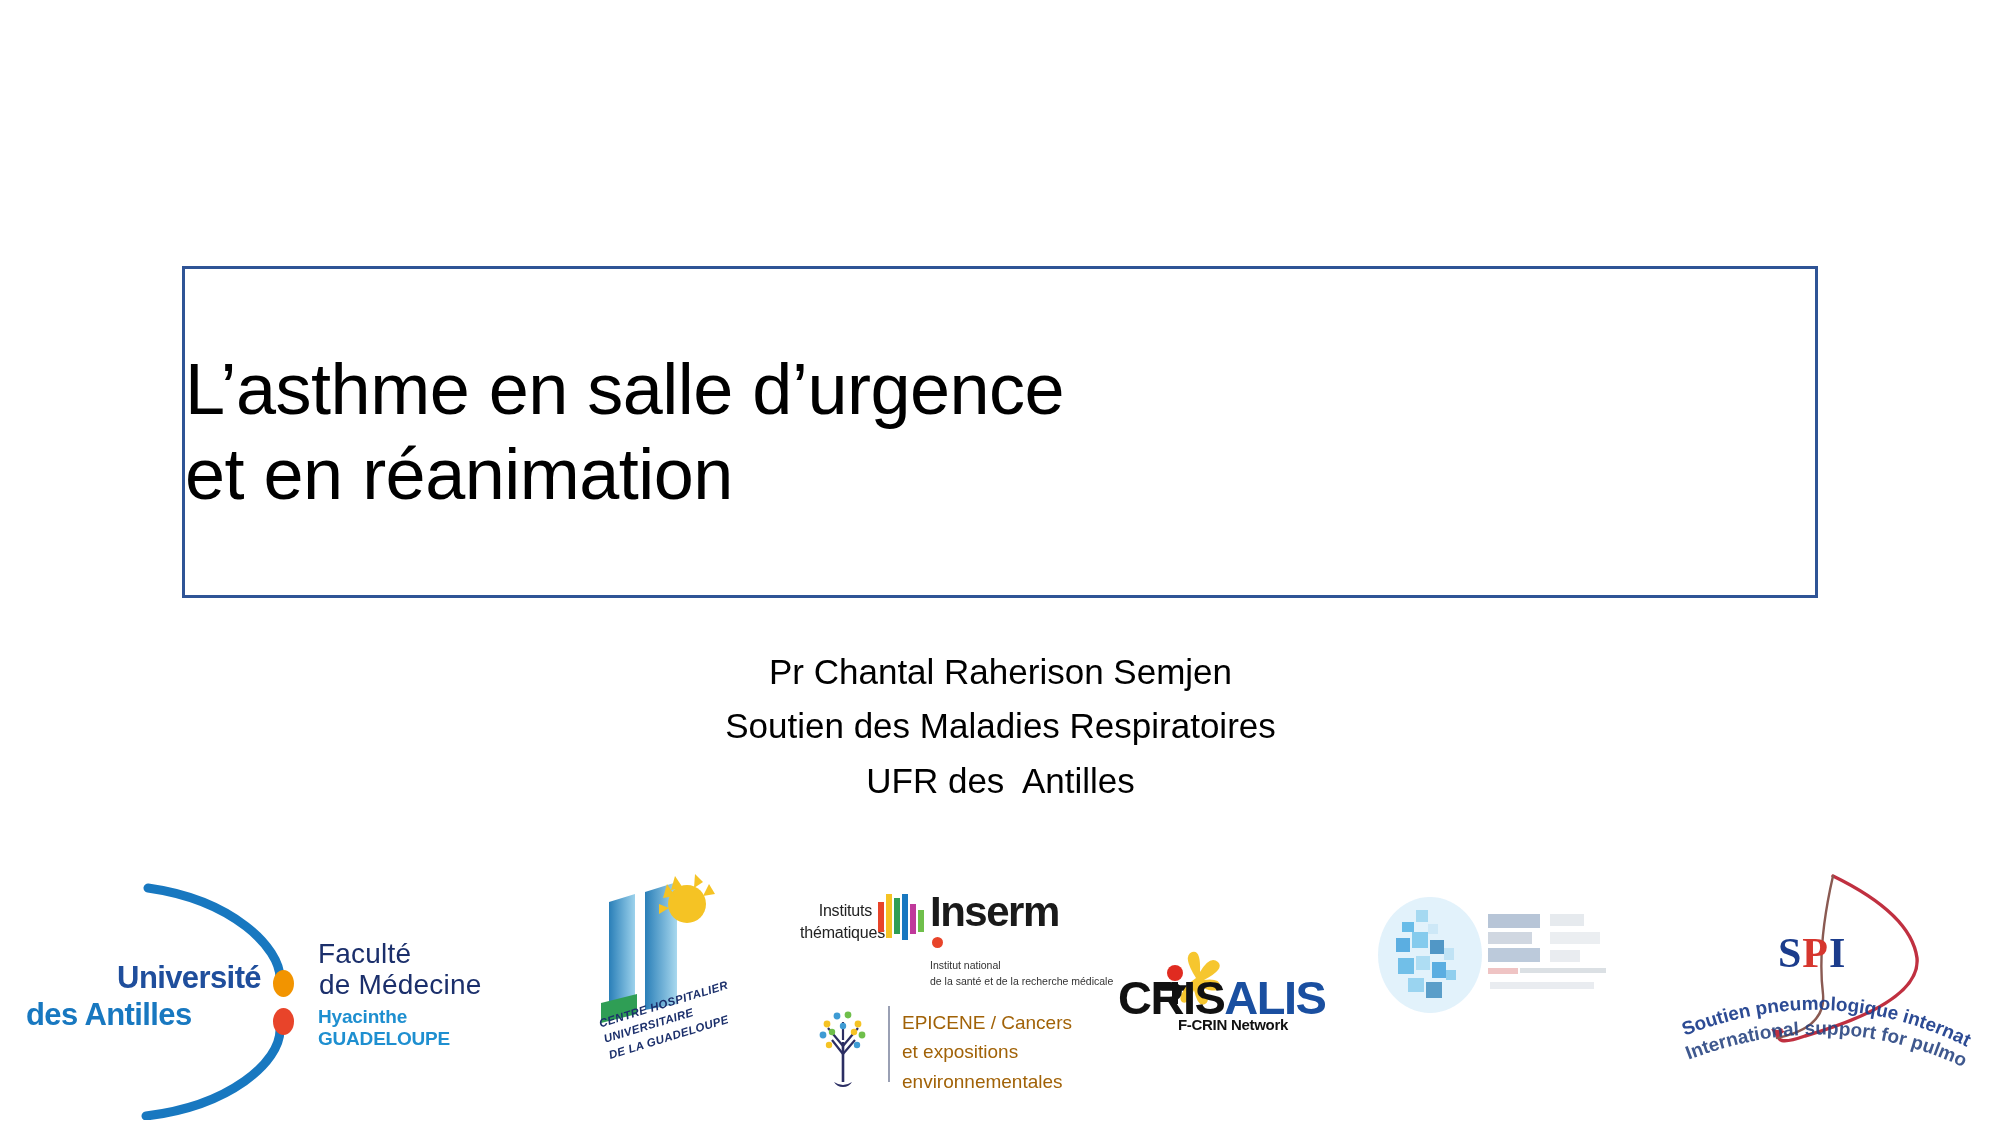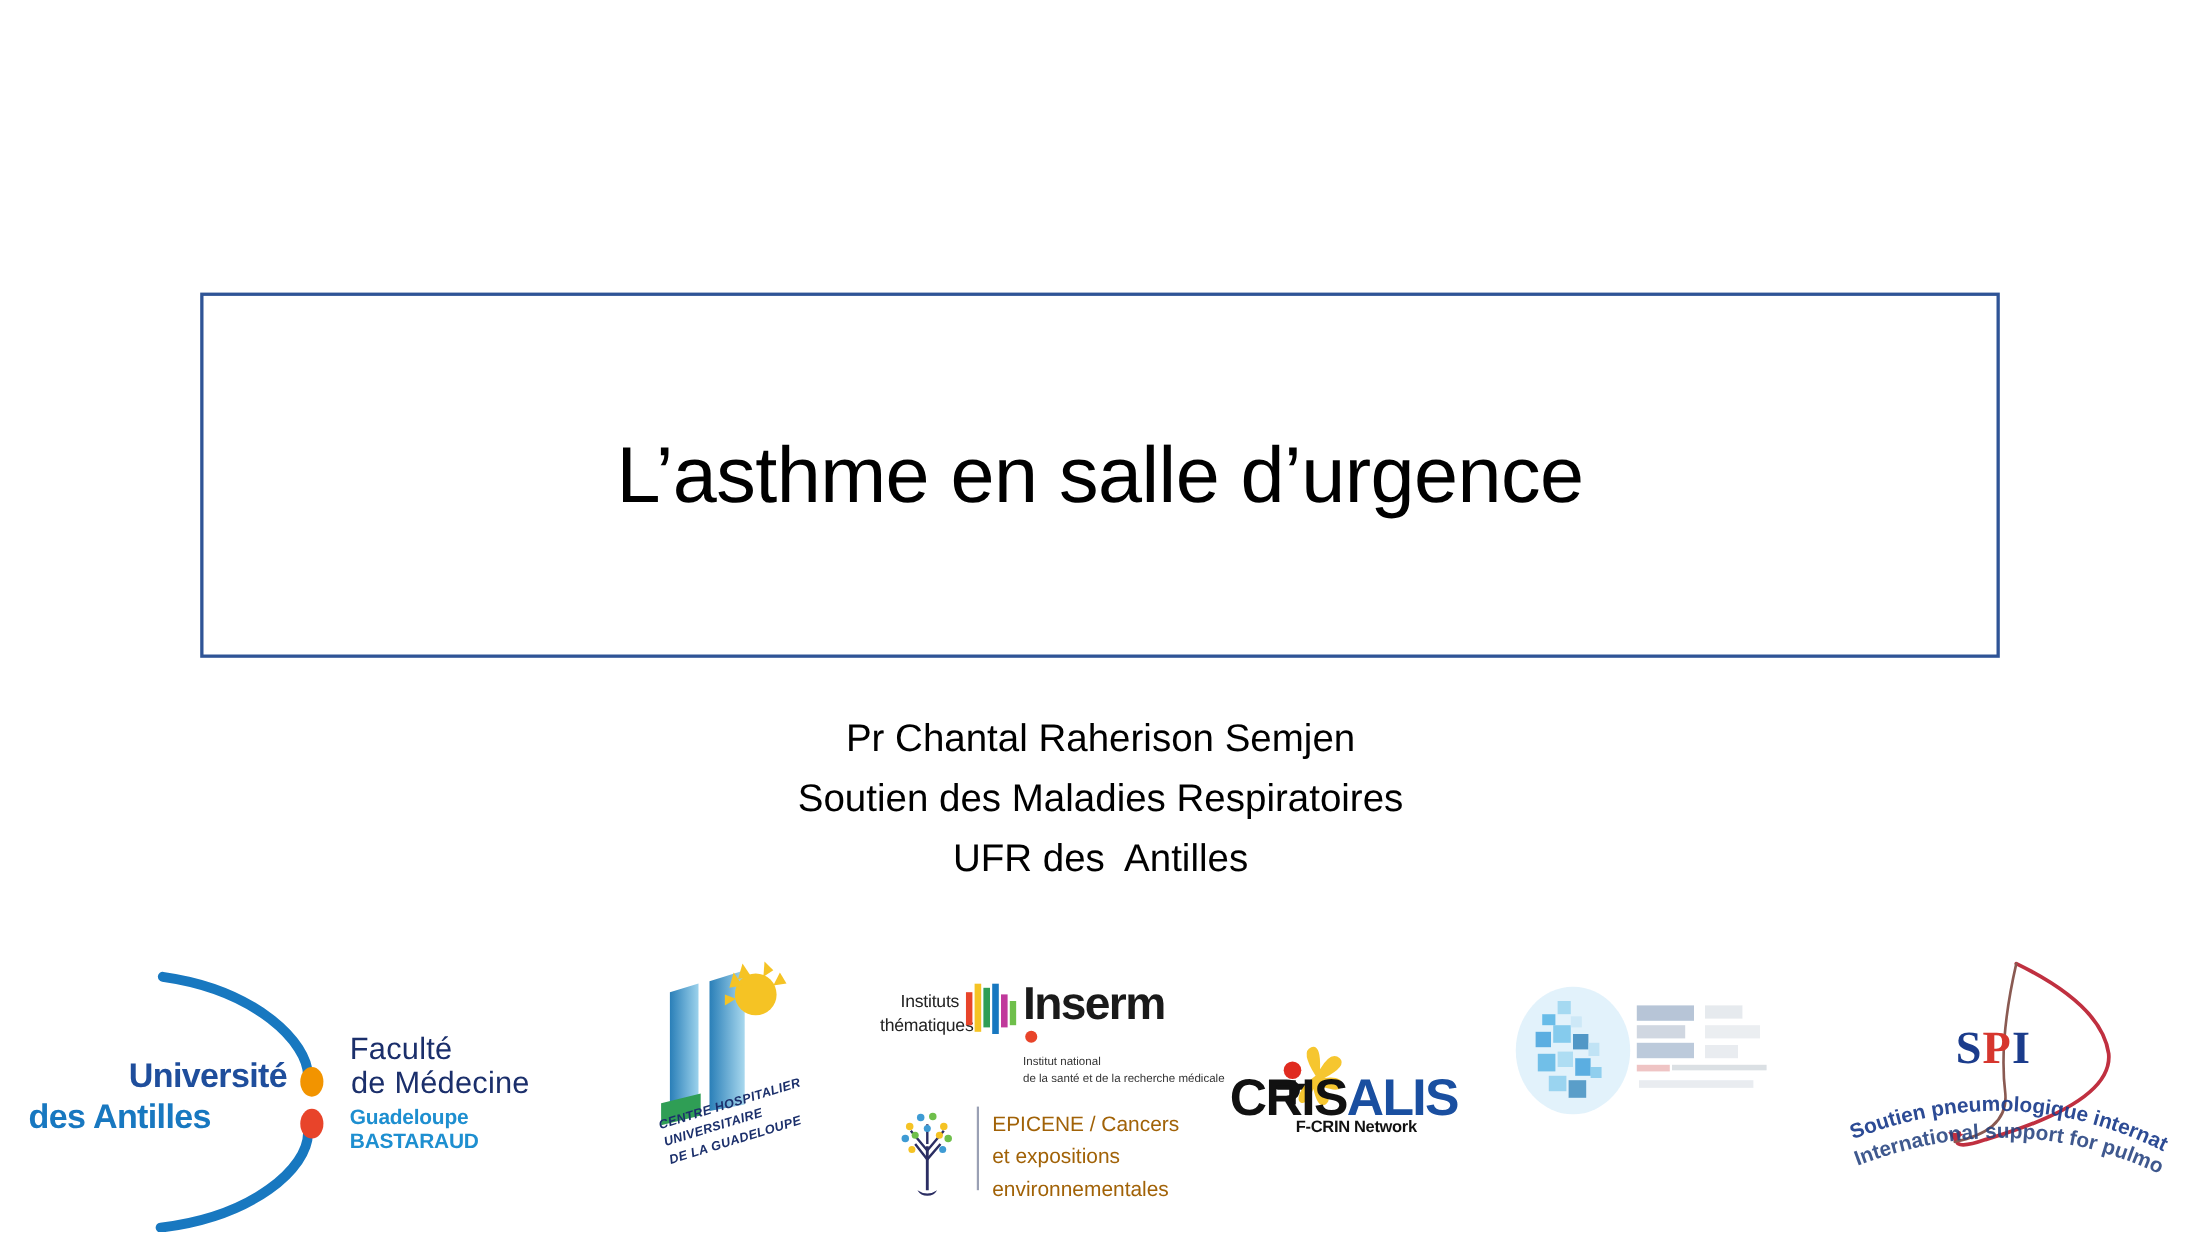--- a/index.html
+++ b/index.html
@@ -19,21 +19,22 @@
   
   #title-box {
     position: absolute;
     left: 182px;
     top: 266px;
     width: 1636px;
     height: 332px;
     border: 3px solid #2F5496;
     box-sizing: border-box;
     display: flex;
-    align-items: center;
+    flex-direction: column;
+    align-items: flex-start;
     justify-content: center;
   }
   .title-line {
     font-size: 72px;
     line-height: 1.18;
     font-weight: 400;
     color: #000000;
     text-align: center;
     white-space: pre;
     letter-spacing: -0.5px;
@@ -191,20 +192,21 @@
   }
   #logo-spi .spi-s { color: #1B3C8C; }
   #logo-spi .spi-p { color: #D6362E; }
   #logo-spi .spi-i { color: #1B3C8C; }
 </style>
 </head>
 <body>
 
 <div id="title-box">
   <div class="title-line">L’asthme en salle d’urgence</div>
+  <div class="title-line">et en réanimation</div>
 </div>
 
 <div id="subtitle-block">
   <div class="subtitle-line">Pr Chantal Raherison Semjen</div>
   <div class="subtitle-line">Soutien des Maladies Respiratoires</div>
   <div class="subtitle-line">UFR des  Antilles</div>
 </div>
 
 <div id="logo-strip">
 
@@ -217,21 +219,21 @@
       <div class="ua-l1">Université</div>
       <div class="ua-l2">des Antilles</div>
     </div>
     <div class="ua-dot-orange"></div>
     <div class="ua-dot-red"></div>
   </div>
 
   <div class="logo" id="logo-faculte">
     <div class="fac-l1">Faculté</div>
     <div class="fac-l2">de Médecine</div>
-    <div class="fac-l3">Guadeloupe BASTARAUD</div>
+    <div class="fac-l3">Hyacinthe GUADELOUPE</div>
   </div>
 
   <div class="logo" id="logo-chu">
     <svg width="145" height="250" viewBox="0 0 145 250">
       <defs>
         <linearGradient id="towerGradA" x1="0" y1="0" x2="1" y2="0">
           <stop offset="0%" stop-color="#2A7FB8"></stop>
           <stop offset="100%" stop-color="#9CD2EC"></stop>
         </linearGradient>
         <linearGradient id="towerGradB" x1="0" y1="0" x2="1" y2="0">

